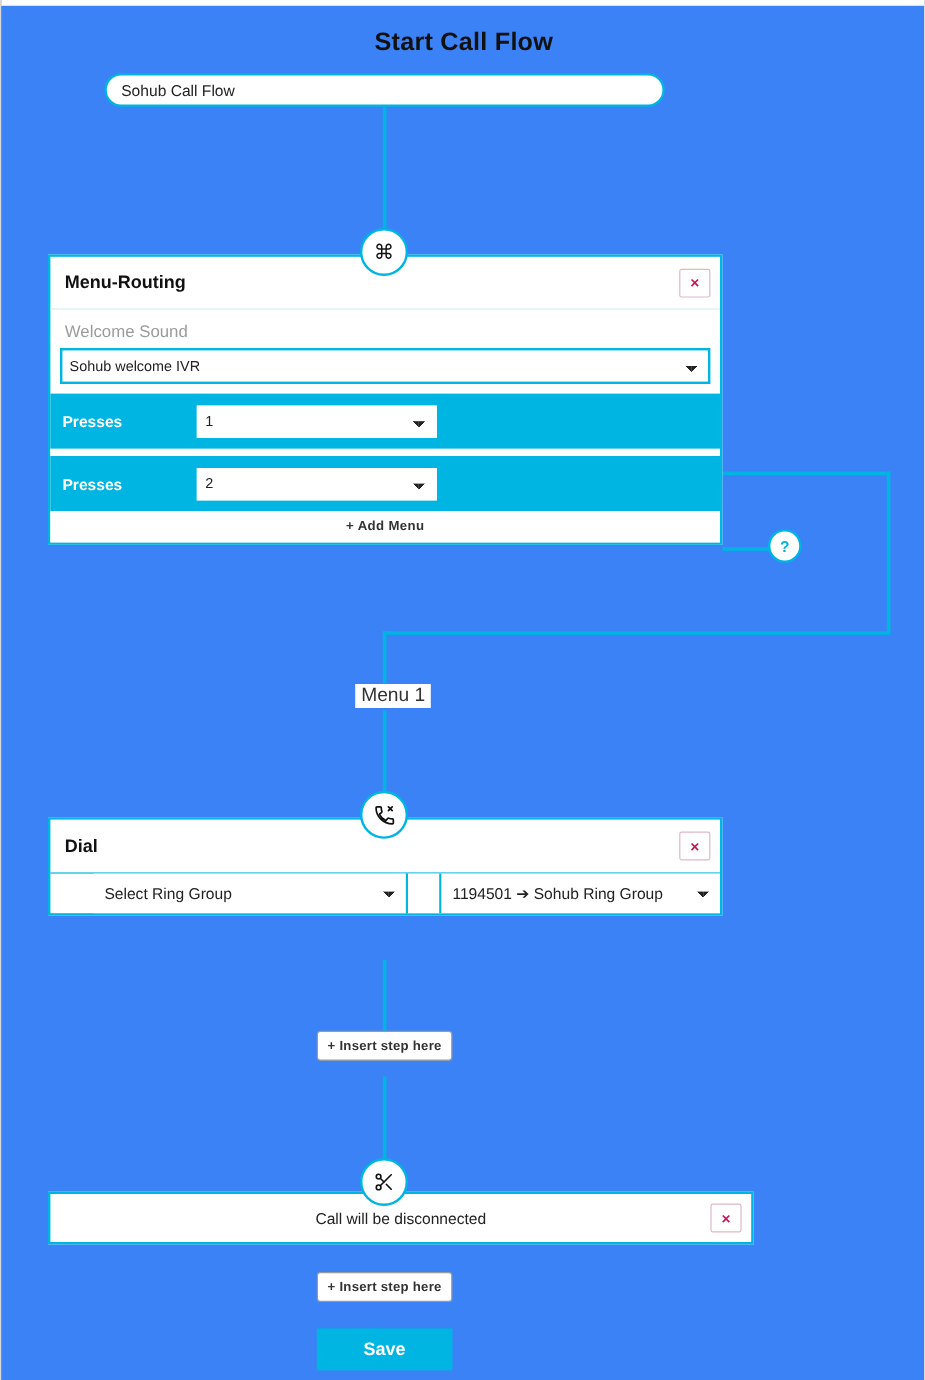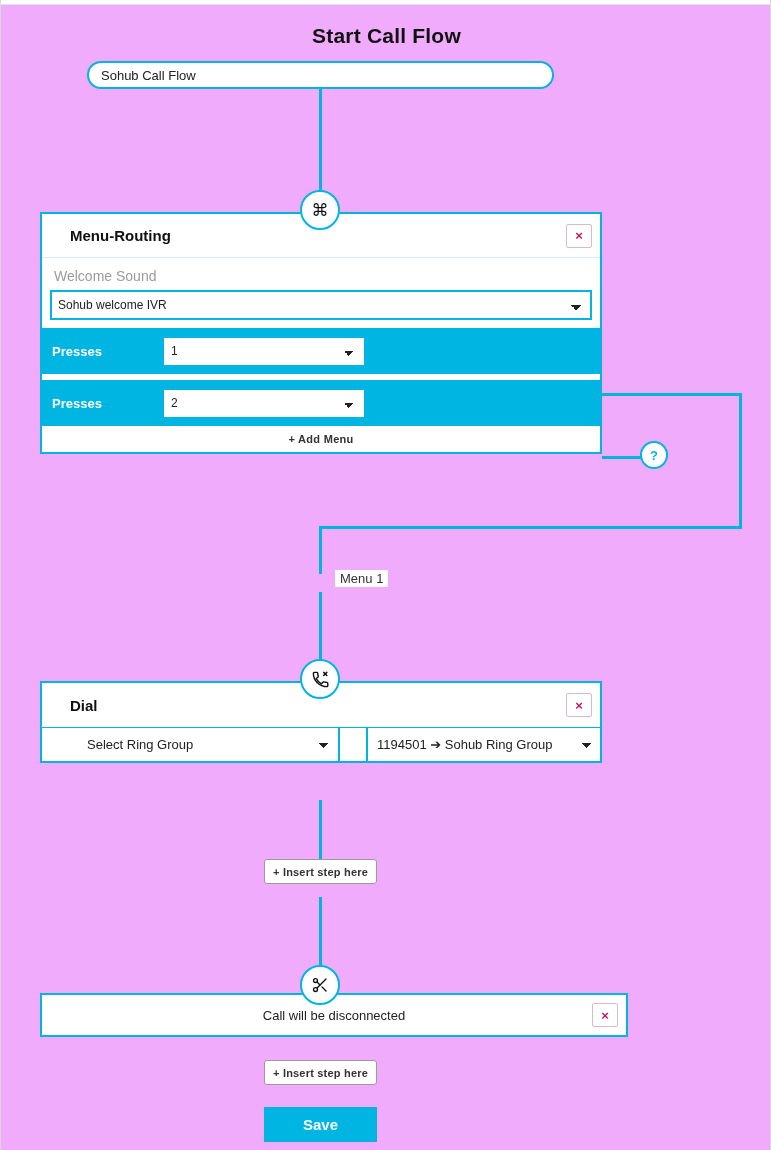--- a/index.html
+++ b/index.html
@@ -6,21 +6,21 @@
   html, body {
     margin: 0;
     padding: 0;
     background: #ffffff;
     font-family: "Liberation Sans", sans-serif;
   }
   #page {
     position: relative;
     width: 771px;
     height: 1150px;
-    background: #f0abfc;
+    background: #3b82f6;
     overflow: hidden;
     border-left: 1px solid #d8d8d8;
     border-right: 1px solid #d8d8d8;
   }
   .topbar {
     position: absolute;
     top: 0; left: 0;
     width: 771px;
     height: 5px;
     background: #ffffff;
@@ -97,21 +97,21 @@
     position: absolute;
     border: 2px solid #00b5e2;
     background: #ffffff;
     z-index: 3;
   }
   .card-head {
     position: relative;
     height: 44px;
     display: flex;
     align-items: center;
-    padding: 0 26px;
+    padding: 0 10px;
     border-bottom: 1px solid #d9eef4;
   }
   .card-title {
     font-size: 15px;
     font-weight: bold;
     color: #111111;
     margin-left: 2px;
   }
   .close-btn {
     position: absolute;
@@ -225,26 +225,25 @@
     background: #ffffff;
   }
   .dial-right {
     flex: 1 1 auto;
   }
   .dial-right select { font-size: 13px; }
 
   
   .edge-label {
     position: absolute;
-    font-size: 13px;
+    font-size: 16px;
     color: #333333;
     background: #ffffff;
     padding: 1px 5px;
     z-index: 4;
-    margin-left: 39px;
   }
 
   
   .insert-step {
     position: absolute;
     height: 25px;
     border: 1px solid #9a9a9a;
     background: #ffffff;
     font-size: 11px;
     font-weight: bold;

